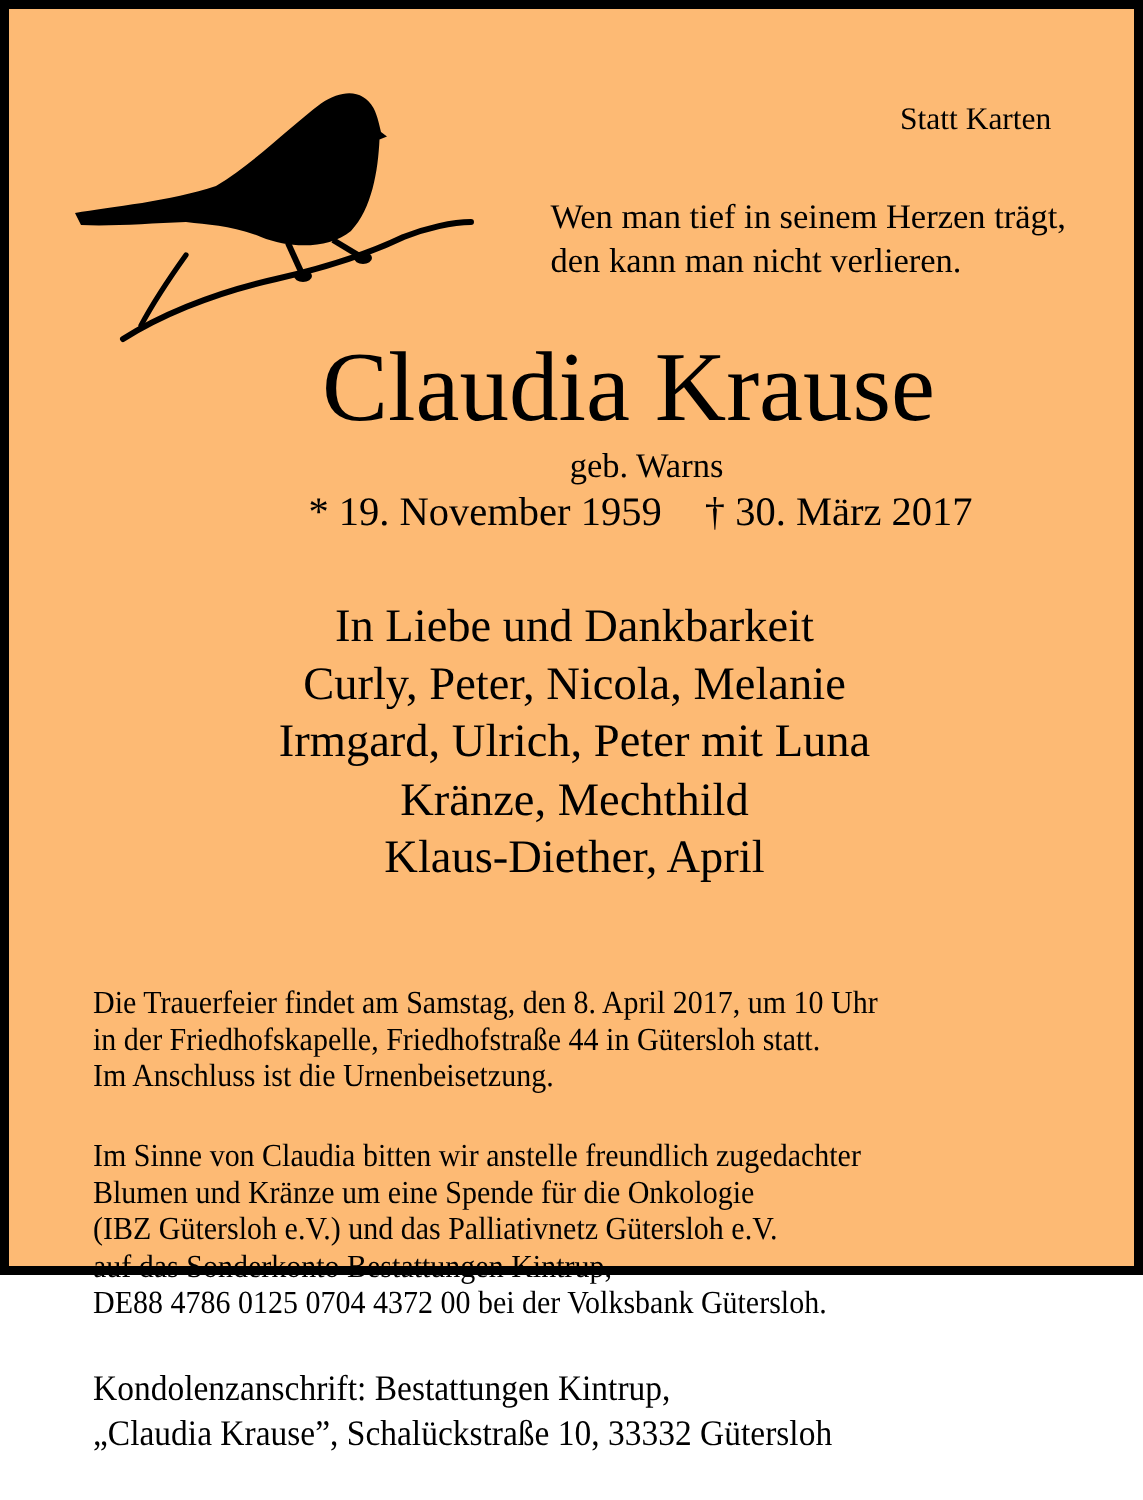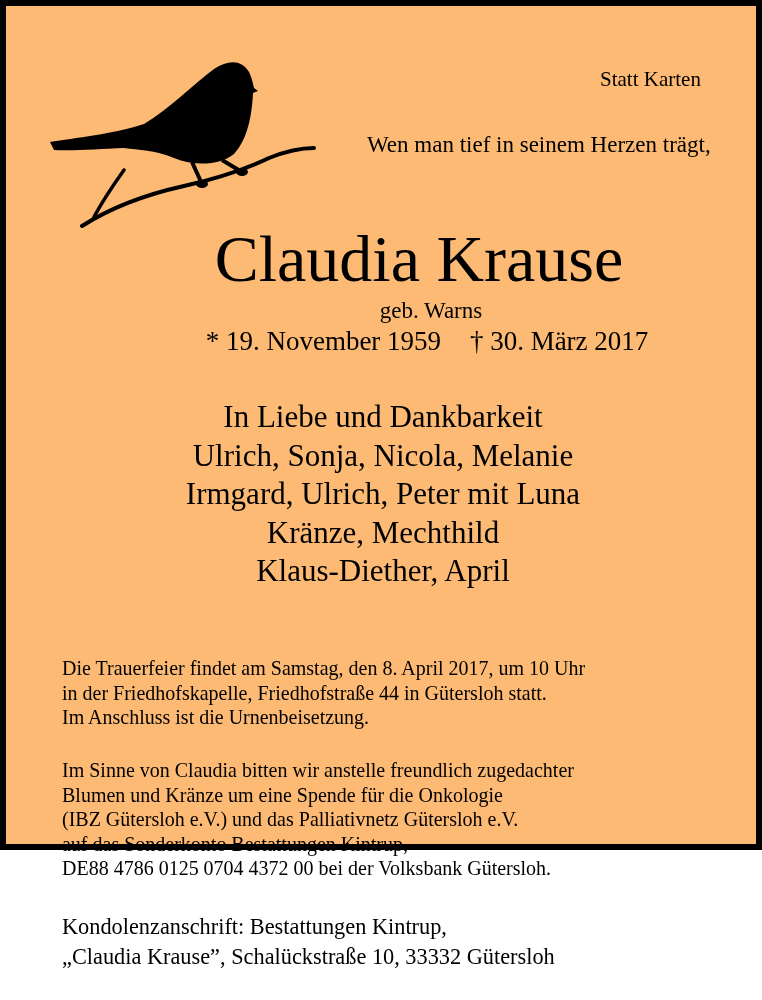--- a/index.html
+++ b/index.html
@@ -44,35 +44,36 @@
     <ellipse cx="158" cy="130" rx="6" ry="4" fill="#000"></ellipse>
     <ellipse cx="198" cy="118" rx="6" ry="4" fill="#000"></ellipse>
 
     <path d="M6,88 C30,84 70,80 100,70 C125,55 150,30 170,15 C185,5 198,6 205,18 C208,24 209,30 210,34 L214,37 L209,39 C208,60 204,85 190,100 C175,112 150,112 130,104 C110,96 95,96 80,94 C55,95 30,97 10,96 Z" fill="#000"></path>
   </svg>
 
   <div class="abs statt">Statt Karten</div>
 
   <div class="abs quote">
     <div>Wen man tief in seinem Herzen trägt,</div>
+    <div>den kann man nicht verlieren.</div>
   </div>
 
   <div class="abs name">Claudia Krause</div>
   <div class="abs born-name">geb. Warns</div>
 
   <div class="abs dates">
     <span>*</span>
     <span>19. November 1959</span><span class="gap"></span>
     <span>†</span>
     <span>30. März 2017</span>
   </div>
 
   <div class="abs mourners">
     <div>In Liebe und Dankbarkeit</div>
-    <div>Ulrich, Sonja, Nicola, Melanie</div>
+    <div>Curly, Peter, Nicola, Melanie</div>
     <div>Irmgard, Ulrich, Peter mit Luna</div>
     <div>Kränze, Mechthild</div>
     <div>Klaus-Diether, April</div>
   </div>
 
   <div class="abs para p1">
     <div>Die Trauerfeier findet am Samstag, den 8. April 2017, um 10 Uhr</div>
     <div>in der Friedhofskapelle, Friedhofstraße 44 in Gütersloh statt.</div>
     <div>Im Anschluss ist die Urnenbeisetzung.</div>
   </div>

